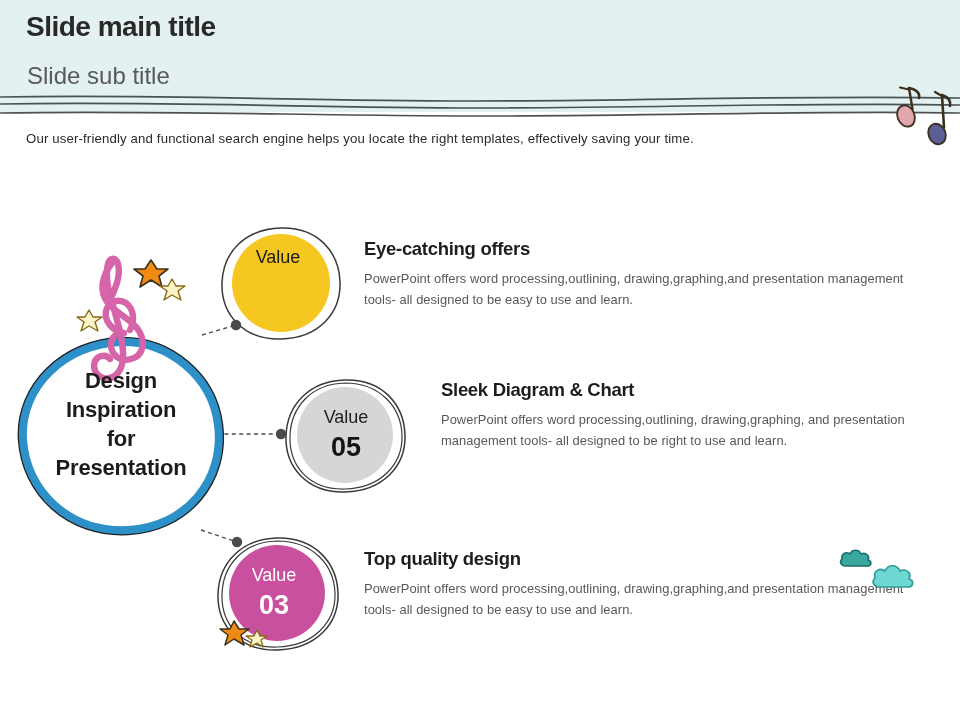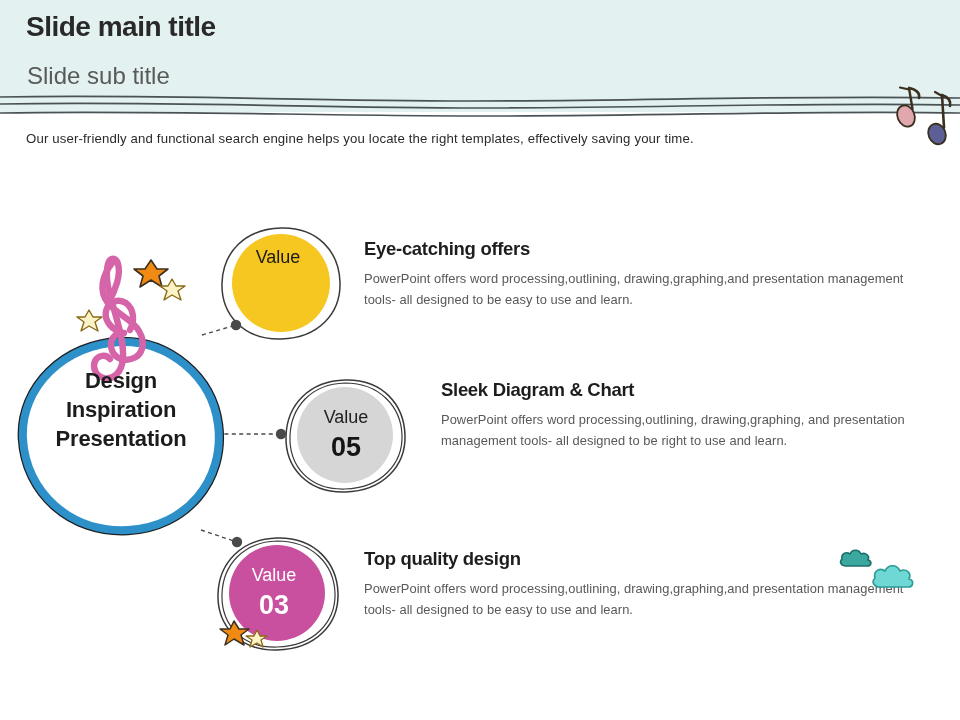--- a/index.html
+++ b/index.html
@@ -221,20 +221,21 @@
       <path d="M172,89 L176,96 L185,96 L178,101 L181,110 L172,105 L164,110 L167,101 L160,96 L168,96 Z" fill="#fdf3c9" stroke="#8a6a16" stroke-width="1.4" stroke-linejoin="round"></path>
     </g>
     <g>
       <path d="M89,120 L93,127 L102,127 L95,132 L98,141 L89,136 L81,141 L84,132 L77,127 L85,127 Z" fill="#fdf3c9" stroke="#8a6a16" stroke-width="1.4" stroke-linejoin="round"></path>
     </g>
   </svg>
 
   <div id="hub-text" class="hub-label">
     <div>Design</div>
     <div>Inspiration</div>
+    <div>for</div>
     <div>Presentation</div>
   </div>
 
   <div id="val1-word" class="val-word">Value</div>
 
   <div id="val2-word" class="val-word">Value</div>
   <div id="val2-num" class="val-num">05</div>
 
   <div id="val3-word" class="val-word">Value</div>
   <div id="val3-num" class="val-num">03</div>

